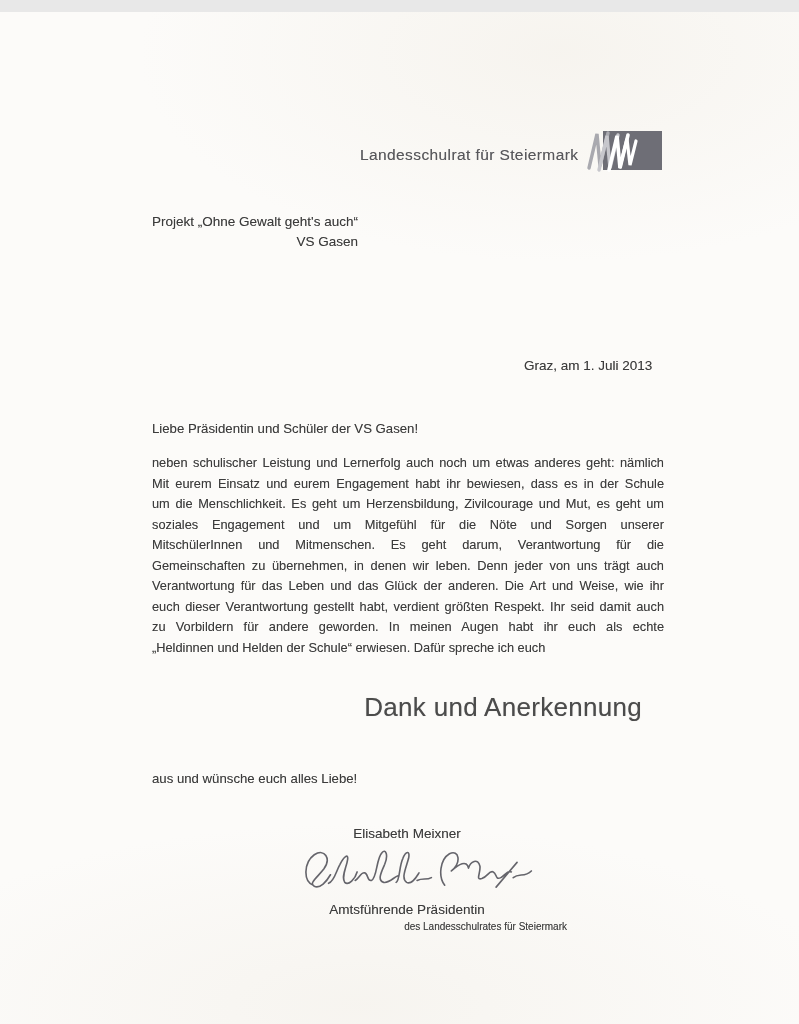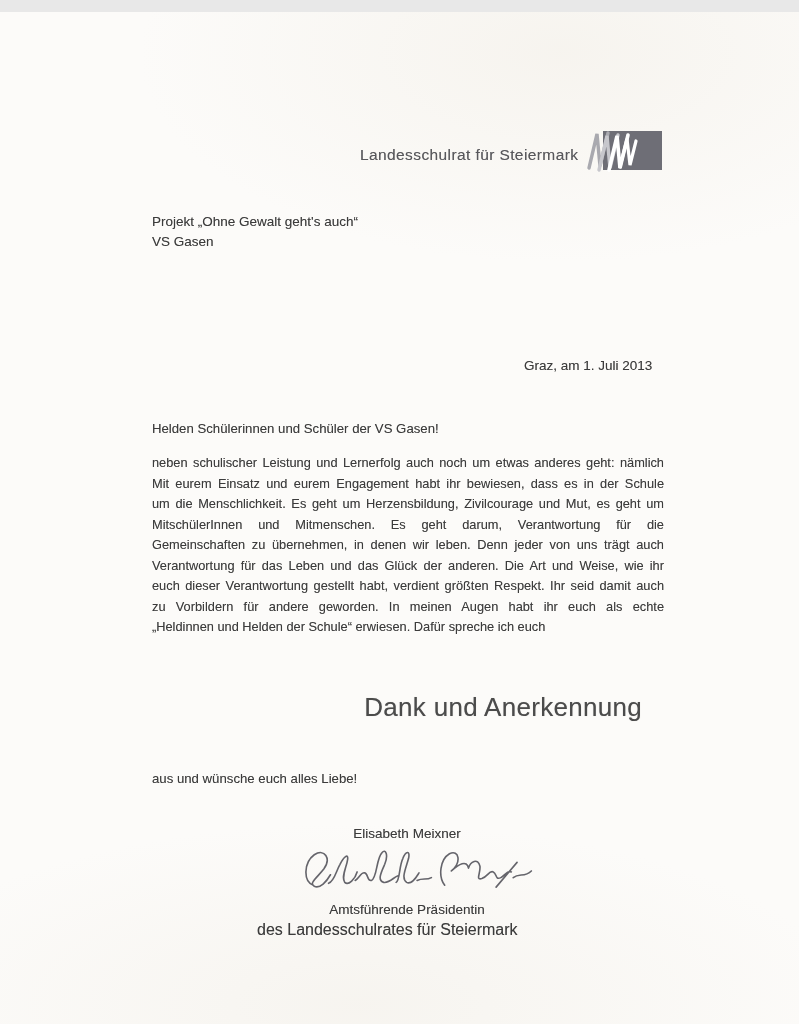--- a/index.html
+++ b/index.html
@@ -40,21 +40,21 @@
     width: 78px;
     height: 46px;
   }
   .recipient {
     position: absolute;
     left: 152px;
     top: 200px;
     font-size: 13.5px;
     line-height: 19.5px;
   }
-  .recipient div { white-space: nowrap; text-shadow: 0 0 0.6px rgba(70,70,70,.45); }
+  .recipient div { white-space: nowrap; text-shadow: 0 0 0.6px rgba(70,70,70,.45); text-align: right; }
   .dateline {
     left: 524px;
     top: 346px;
     font-size: 13.5px;
   }
   .salutation {
     left: 152px;
     top: 409px;
     font-size: 13.2px;
   }
@@ -114,22 +114,22 @@
     width: 300px;
     text-align: center;
     font-size: 13.5px;
     text-shadow: 0 0 0.6px rgba(70,70,70,.45);
   }
   .sig-role2 {
     position: absolute;
     left: 257px;
     top: 909px;
     width: 310px;
-    text-align: left;
-    font-size: 16px;
+    text-align: right;
+    font-size: 10px;
     text-shadow: 0 0 0.6px rgba(70,70,70,.45);
   }
 </style>
 </head>
 <body>
 
 <div class="page">
 
   <div class="txt org-name">Landesschulrat für Steiermark</div>
 
@@ -141,26 +141,27 @@
     <polyline points="34,40 41,12 44,38 50,14" fill="none" stroke-width="3.2" stroke-linecap="round" stroke="#ffffff"></polyline>
   </svg>
 
   <div class="recipient">
     <div>Projekt „Ohne Gewalt geht's auch“</div>
     <div>VS Gasen</div>
   </div>
 
   <div class="txt dateline">Graz, am 1. Juli 2013</div>
 
-  <div class="txt salutation">Helden Schülerinnen und Schüler der VS Gasen!</div>
+  <div class="txt salutation">Liebe Präsidentin und Schüler der VS Gasen!</div>
 
   <div class="body-block">
     <div class="body-line">neben schulischer Leistung und Lernerfolg auch noch um etwas anderes geht: nämlich</div>
     <div class="body-line">Mit eurem Einsatz und eurem Engagement habt ihr bewiesen, dass es in der Schule</div>
     <div class="body-line">um die Menschlichkeit. Es geht um Herzensbildung, Zivilcourage und Mut, es geht um</div>
+    <div class="body-line">soziales Engagement und um Mitgefühl für die Nöte und Sorgen unserer</div>
     <div class="body-line">MitschülerInnen und Mitmenschen. Es geht darum, Verantwortung für die</div>
     <div class="body-line">Gemeinschaften zu übernehmen, in denen wir leben. Denn jeder von uns trägt auch</div>
     <div class="body-line">Verantwortung für das Leben und das Glück der anderen. Die Art und Weise, wie ihr</div>
     <div class="body-line">euch dieser Verantwortung gestellt habt, verdient größten Respekt. Ihr seid damit auch</div>
     <div class="body-line">zu Vorbildern für andere geworden. In meinen Augen habt ihr euch als echte</div>
     <div class="body-line last">„Heldinnen und Helden der Schule“ erwiesen. Dafür spreche ich euch</div>
   </div>
 
   <div class="emphasis">Dank und Anerkennung</div>
 

